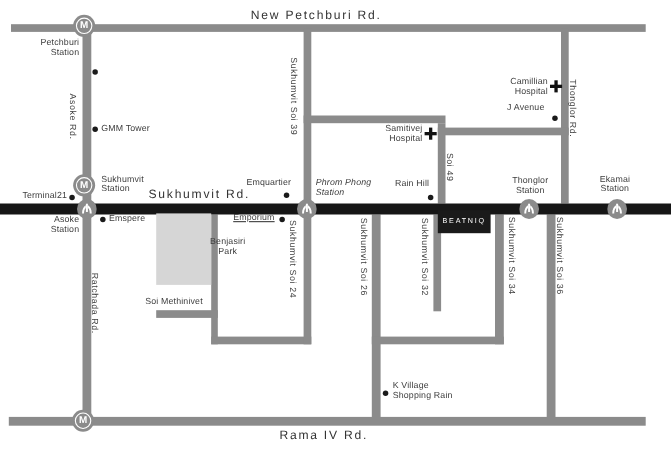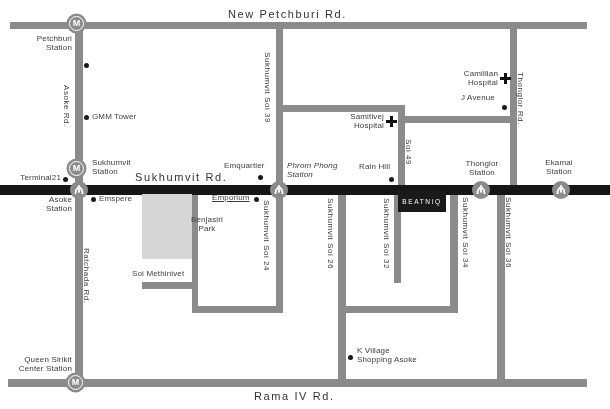--- a/index.html
+++ b/index.html
@@ -96,22 +96,20 @@
       <span>M</span>
     </div>
   <div class="mrt" style="left:68px; top:375px;">
       <span>M</span>
     </div>
 
   <div class="lbl r" style="left:20px; top:35px; width:52px;">Petchburi
 Station</div>
   <div class="lbl" style="left:92px; top:159px;">Sukhumvit
 Station</div>
-  <div class="lbl r" style="left:10px; top:356px; width:62px;">Queen Sirikit
-Center Station</div>
 
   <svg class="bts" style="left:70px; top:181px;" viewBox="0 0 18 18">
     <circle cx="9" cy="9" r="9" fill="#8b8b8b"></circle>
     <rect x="8.1" y="4.2" width="1.8" height="7.5" fill="#fff"></rect>
     <path d="M4.6 13 C4.6 9.2 6 7 8 5.6 L8 8 C6.8 9 6.4 10.8 6.4 13 Z" fill="#fff"></path>
     <path d="M13.4 13 C13.4 9.2 12 7 10 5.6 L10 8 C11.2 9 11.6 10.8 11.6 13 Z" fill="#fff"></path>
   </svg>
   <svg class="bts" style="left:270px; top:181px;" viewBox="0 0 18 18">
     <circle cx="9" cy="9" r="9" fill="#8b8b8b"></circle>
     <rect x="8.1" y="4.2" width="1.8" height="7.5" fill="#fff"></rect>
@@ -158,21 +156,21 @@
   <div class="lbl" style="left:212px; top:194px;text-decoration:underline;">Emporium</div>
 
   <div class="dot" style="left:389px; top:177px;"></div>
   <div class="lbl" style="left:359px; top:163px;">Rain Hill</div>
 
   <div class="dot" style="left:502px; top:105px;"></div>
   <div class="lbl" style="left:461px; top:94px;">J Avenue</div>
 
   <div class="dot" style="left:348px; top:355px;"></div>
   <div class="lbl" style="left:357px; top:347px;">K Village
-Shopping Asoke</div>
+Shopping Rain</div>
 
   <div class="cross" style="left:386px; top:116px;"></div>
   <div class="lbl r" style="left:340px; top:113px; width:44px;">Samitivej
 Hospital</div>
 
   <div class="cross" style="left:500px; top:73px;"></div>
   <div class="lbl r" style="left:455px; top:70px; width:43px;">Camillian
 Hospital</div>
 
   <div class="logo-box" style="left:398px; top:191px; width:48px; height:21px;">

